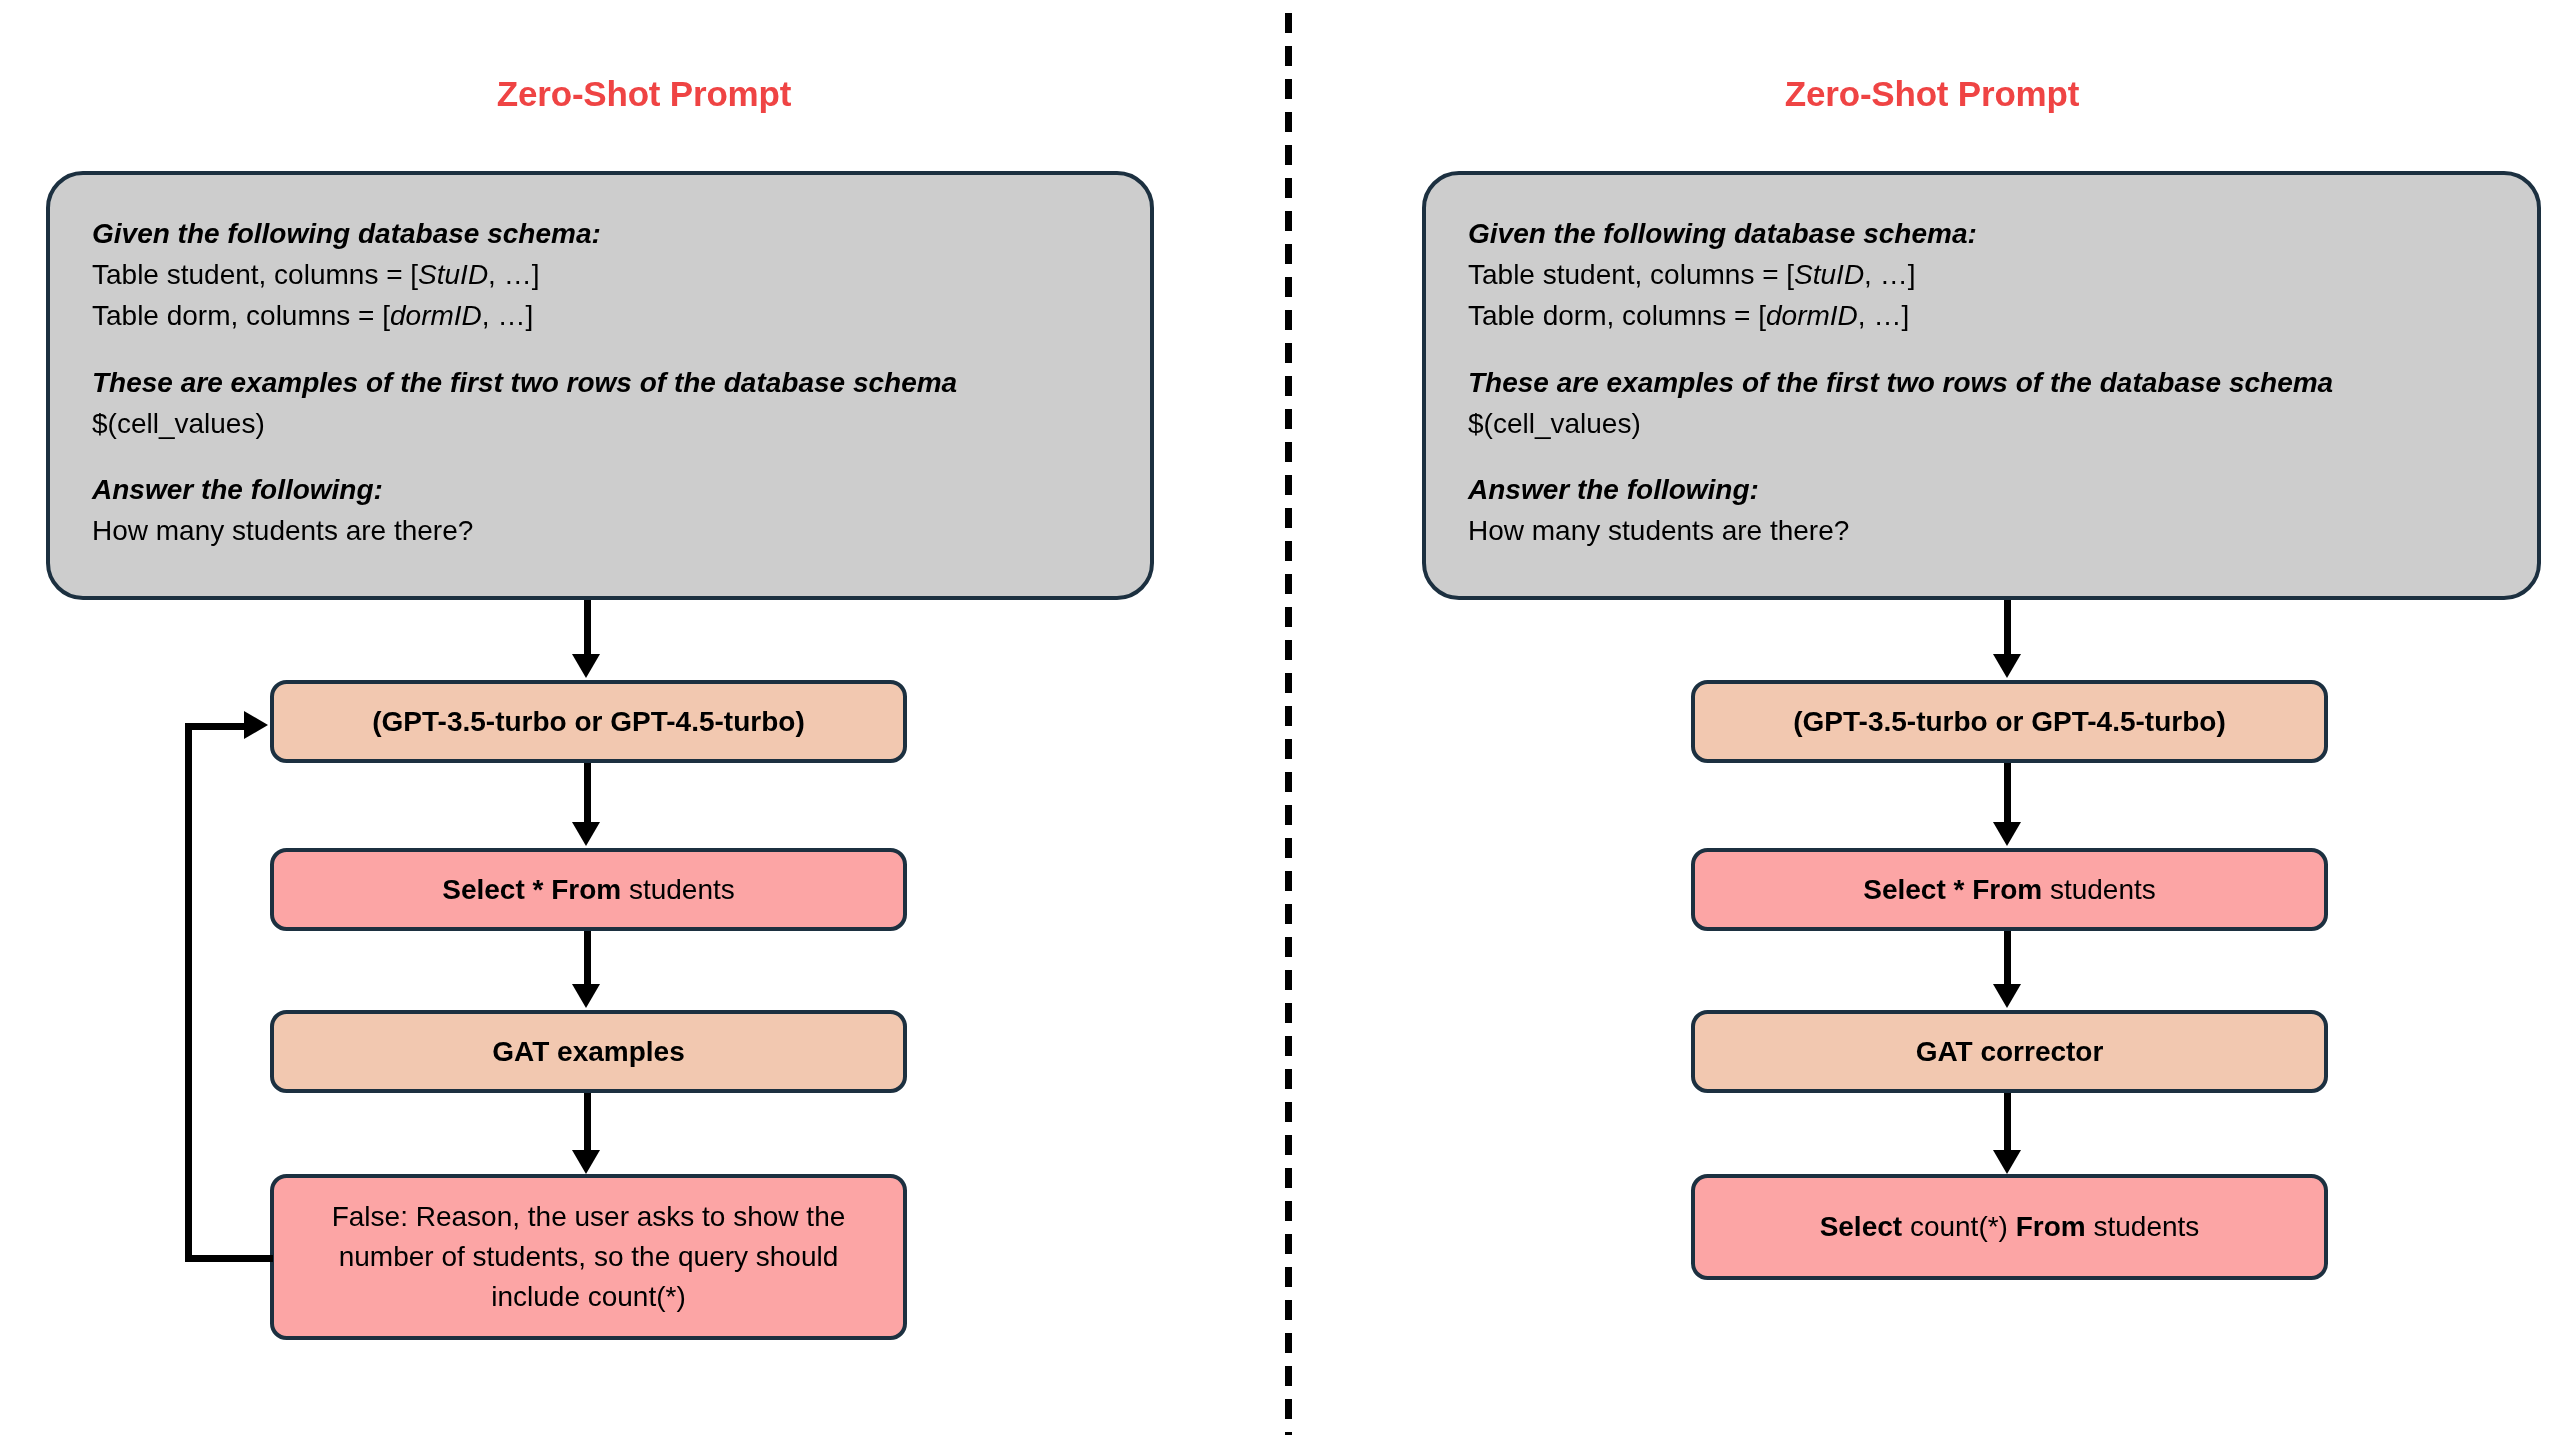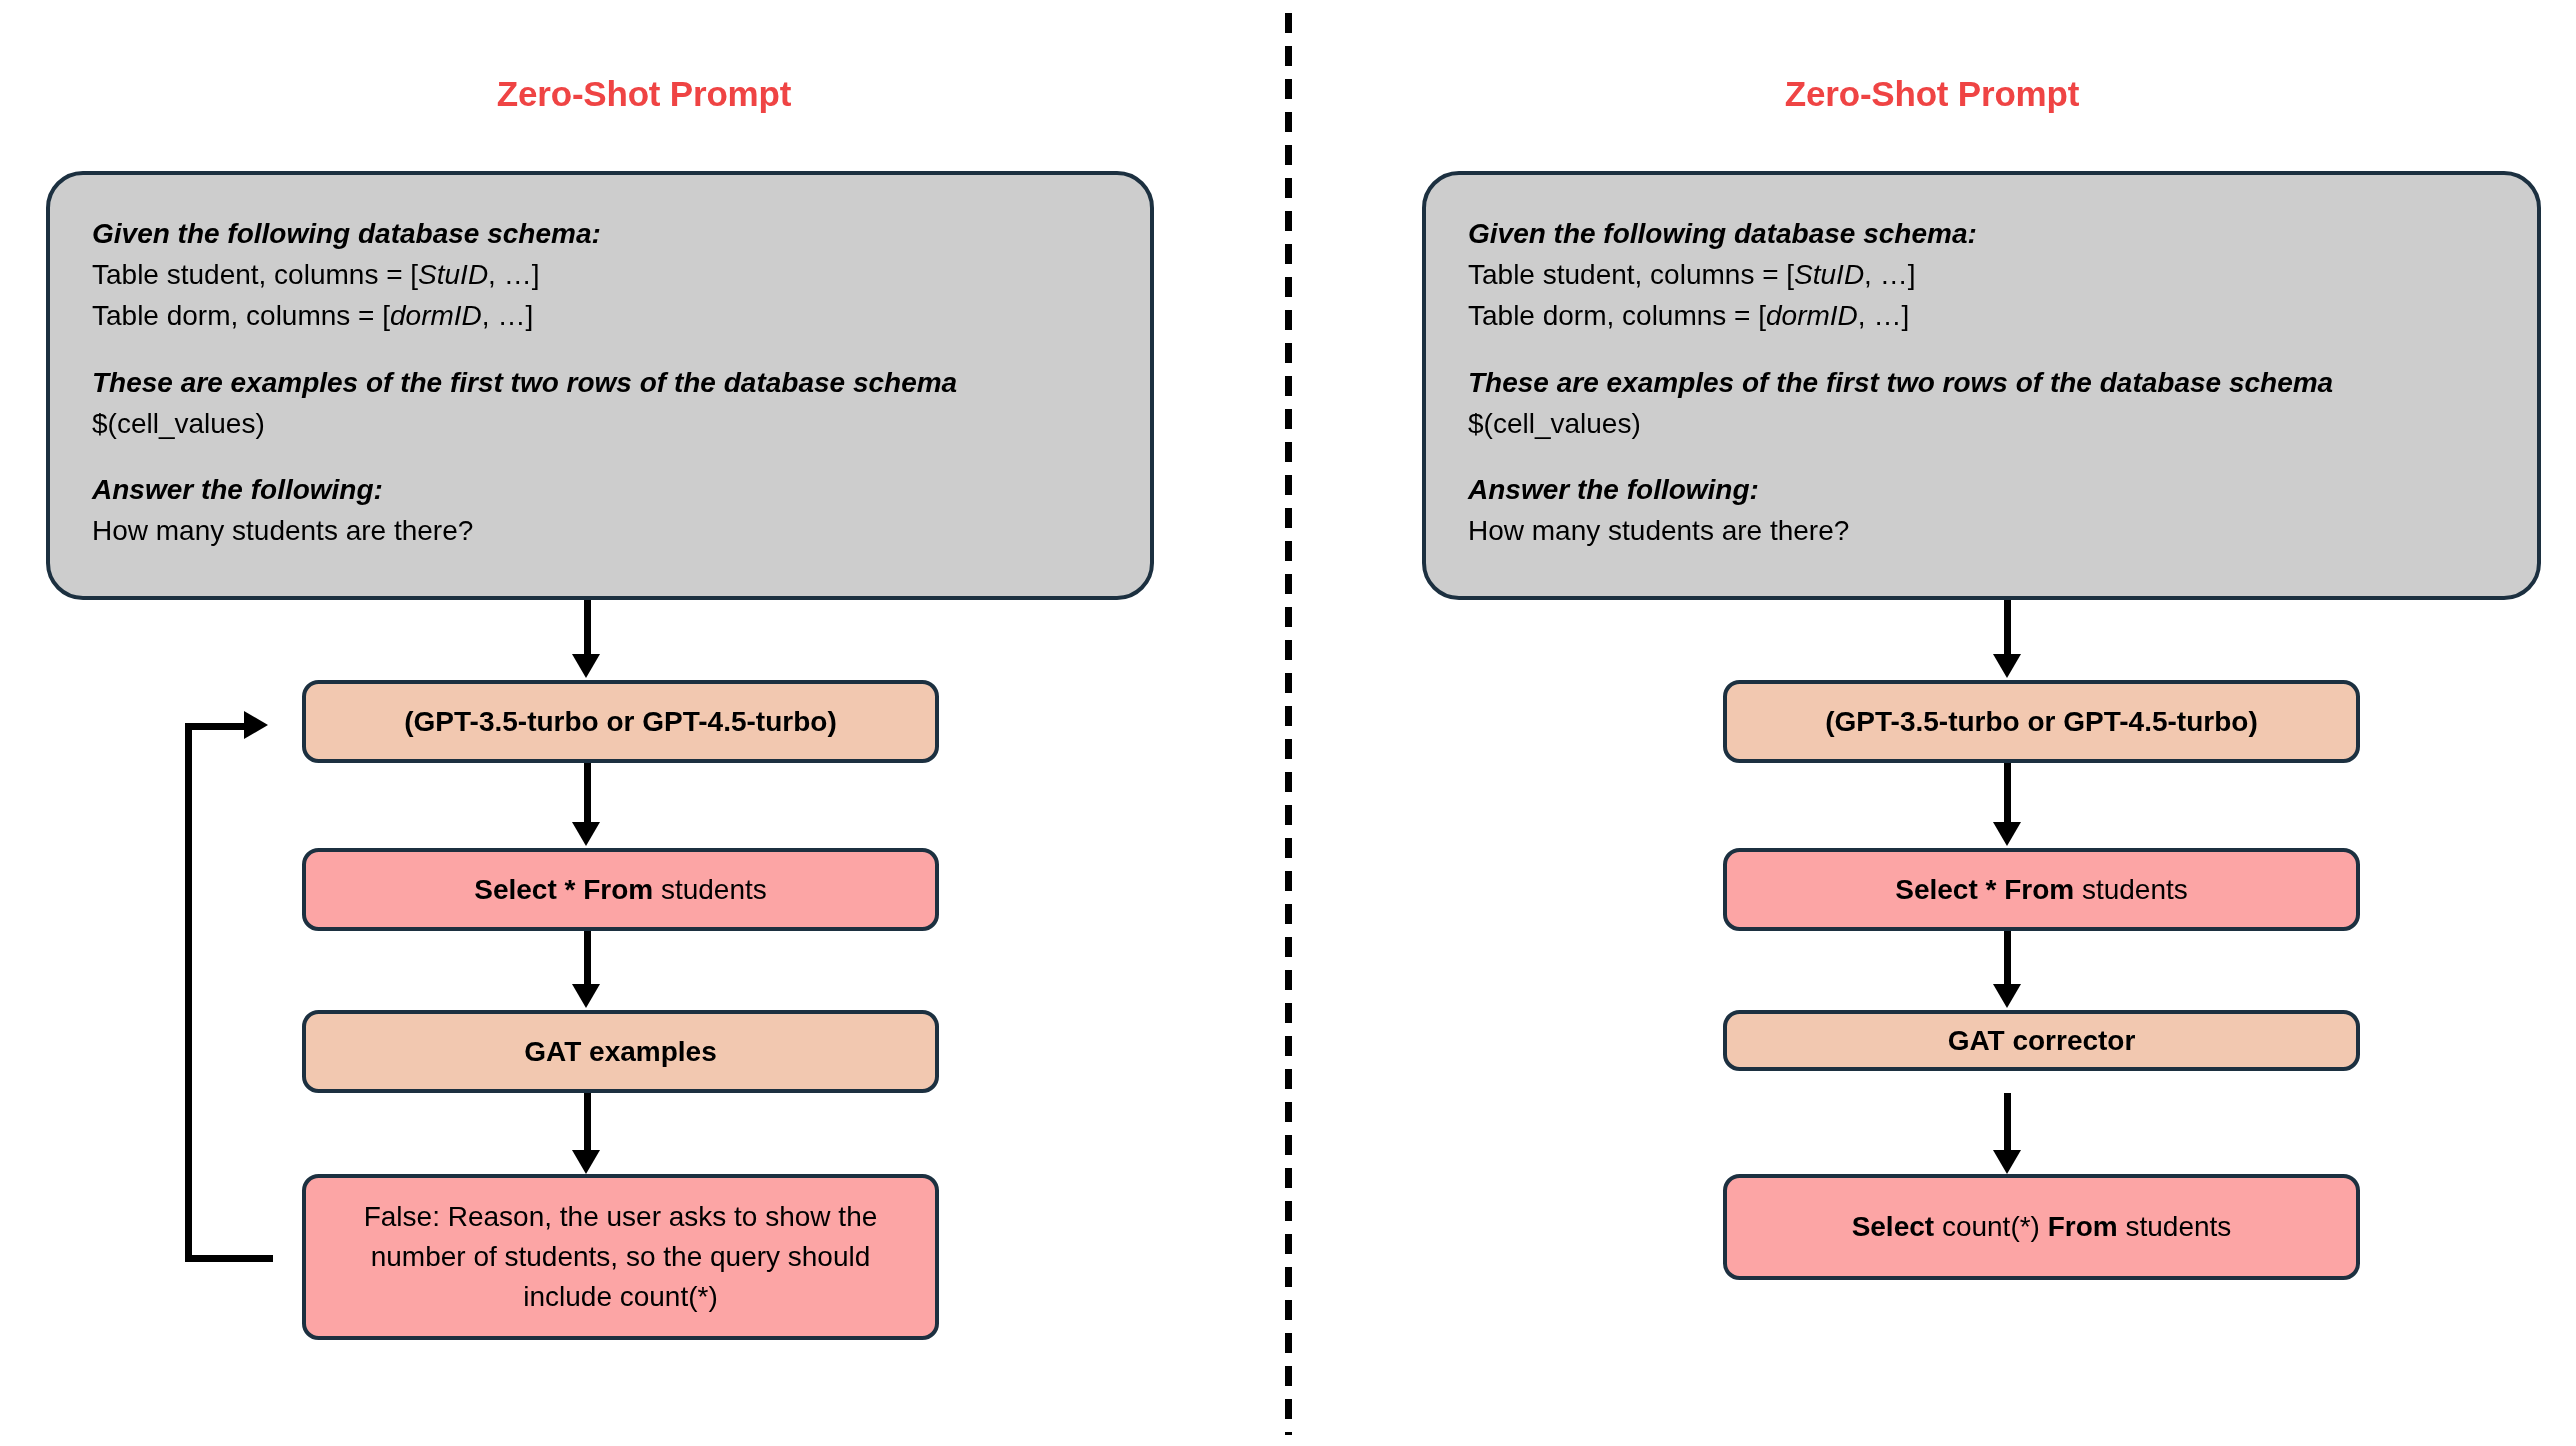--- a/index.html
+++ b/index.html
@@ -42,21 +42,20 @@
     box-sizing: border-box;
     border: 4.6px solid #1c3040;
     border-radius: 16.6px;
     display: flex;
     align-items: center;
     justify-content: center;
     text-align: center;
     font-size: 28px;
     line-height: 1.42;
     color: #000;
-    margin-left: 32px;
   }
   .node.salmon { background: #f2c8b0; font-weight: bold; }
   .node.yellow { background: #fca5a5; }
   .node b { font-weight: bold; }
 
   
   .prompt-box {
     position: absolute;
     box-sizing: border-box;
     background: #cdcdcd;
@@ -182,21 +181,21 @@
   <div class="vline" style="left:716px; top:763px; height:61px;"></div>
   <div class="arrow-down" style="left:705px; top:822px;"></div>
 
   <div class="node yellow" style="left:403px; top:848px; width:637px; height:83px;">
     <span><b>Select * From</b><span> students</span></span>
   </div>
 
   <div class="vline" style="left:716px; top:931px; height:57px;"></div>
   <div class="arrow-down" style="left:705px; top:984px;"></div>
 
-  <div class="node salmon" style="left:403px; top:1010px; width:637px; height:61px;">GAT corrector</div>
+  <div class="node salmon" style="left:403px; top:1010px; width:637px; height:83px;">GAT corrector</div>
 
   <div class="vline" style="left:716px; top:1093px; height:59px;"></div>
   <div class="arrow-down" style="left:705px; top:1150px;"></div>
 
   <div class="node yellow" style="left:403px; top:1174px; width:637px; height:106px;">
     <span><b>Select</b><span> count(*) </span><b>From</b><span> students</span></span>
   </div>
 </div>
 
 

